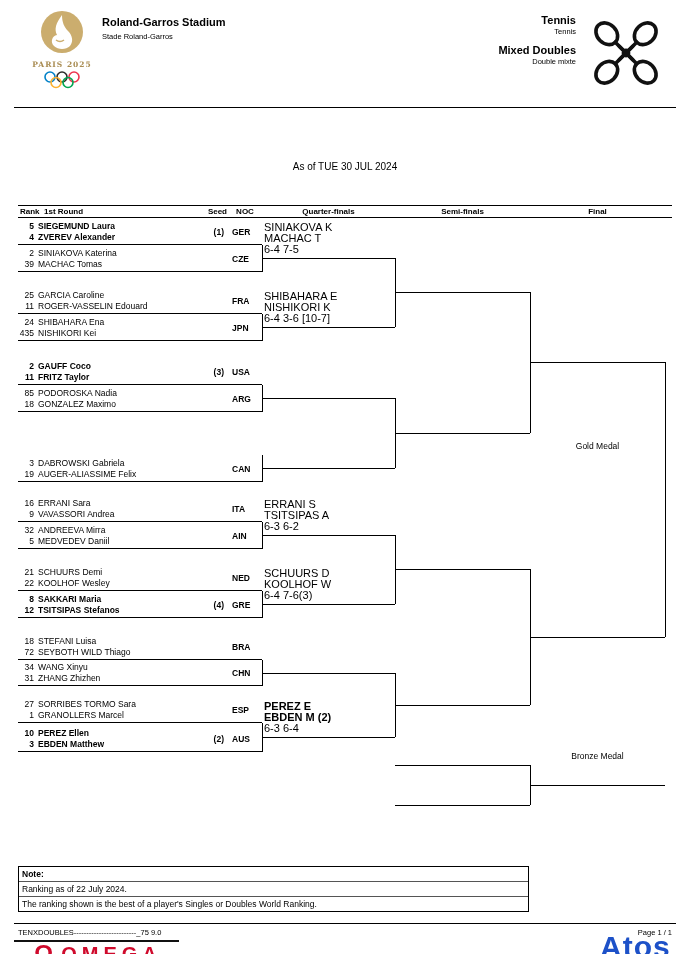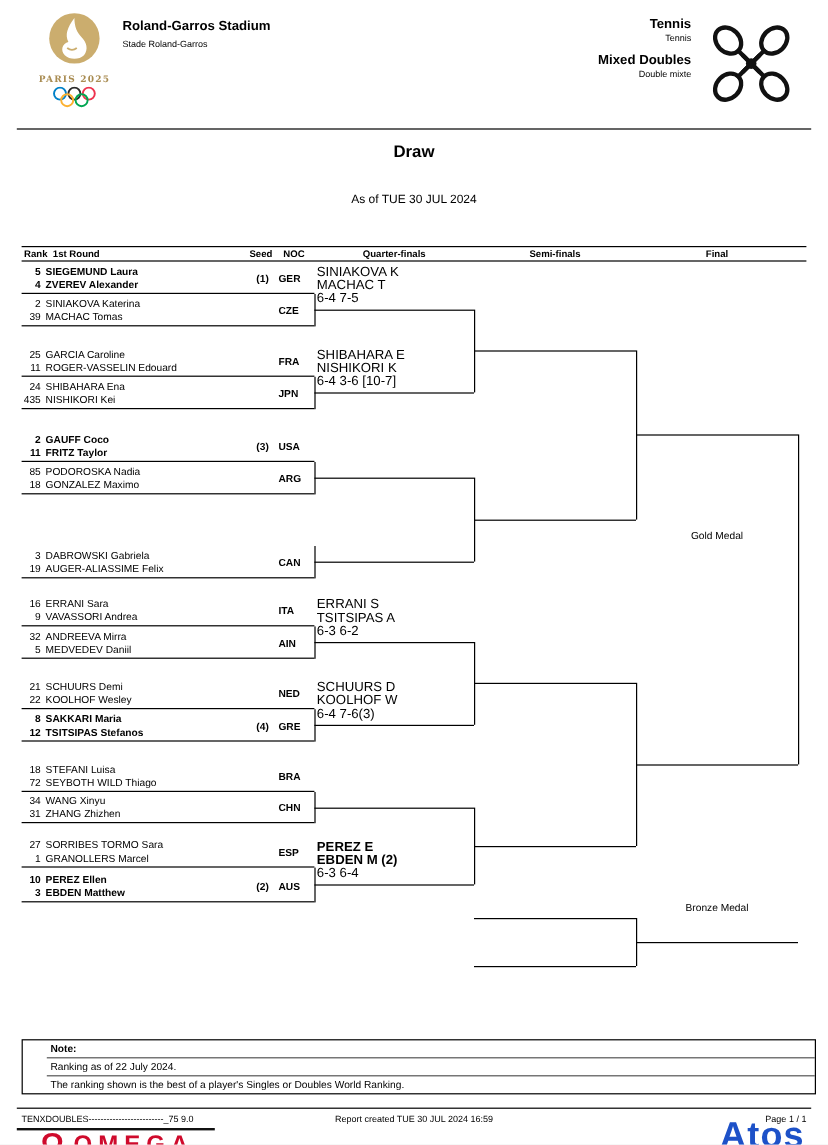--- a/index.html
+++ b/index.html
@@ -37,21 +37,21 @@
   .team .noc { width:30px; font-weight:bold; font-size:8.5px; }
   .team.seeded .trow { font-weight:bold; }
 
   
   .qf { position:absolute; left:264px; width:131px; height:36px; display:flex; flex-direction:column; justify-content:flex-end; font-size:11px; line-height:11px; padding-bottom:2px; white-space:nowrap; }
   .qf.bold .qname { font-weight:bold; }
 
   .medal-label { position:absolute; left:530px; width:135px; text-align:center; font-size:8.5px; }
 
   
-  .note { position:absolute; left:18px; top:866px; width:662px; border:1px solid #000; font-size:8.5px;padding-left:20px; }
+  .note { position:absolute; left:18px; top:866px; width:511px; border:1px solid #000; font-size:8.5px; }
   .note .nrow { padding:2px 3px; line-height:10px; border-bottom:1px solid #555; }
   .note .nrow:last-child { border-bottom:none; }
   .note .nrow.title { font-weight:bold; }
 
   
   .footerbar { position:absolute; left:14px; top:923px; width:662px; border-top:1px solid #000; height:16px; font-size:7.5px; }
   .footerbar .fl { position:absolute; left:4px; top:4px; }
   .footerbar .fc { position:absolute; left:0; width:100%; text-align:center; top:4px; }
   .footerbar .fr { position:absolute; right:4px; top:4px; }
 
@@ -112,21 +112,20 @@
             <ellipse cx="50" cy="16" rx="12" ry="15"></ellipse>
             <line x1="50" y1="31" x2="50" y2="62"></line>
           </g>
         <circle cx="50" cy="50" r="5.5" fill="#111" stroke="none"></circle>
       </g>
     </svg>
   </div>
 
   <div class="hline" style="left:14px; top:107px; width:662px;"></div>
 
-  <div class="t-main">Draw</div>
   <div class="t-asof">As of TUE 30 JUL 2024</div>
 
   <div class="thead">
     <span style="left:2px;">Rank</span>
     <span style="left:26px;">1st Round</span>
     <span style="left:175px; width:34px; text-align:right;">Seed</span>
     <span style="left:213px; width:28px; text-align:center;">NOC</span>
     <span style="left:244px; width:133px; text-align:center;">Quarter-finals</span>
     <span style="left:377px; width:135px; text-align:center;">Semi-finals</span>
     <span style="left:512px; width:135px; text-align:center;">Final</span>
@@ -411,21 +410,20 @@
   <div class="hline" style="left:530px; top:785px; width:135px;"></div>
 
   <div class="note">
     <div class="nrow title">Note:</div>
     <div class="nrow">Ranking as of 22 July 2024.</div>
     <div class="nrow">The ranking shown is the best of a player's Singles or Doubles World Ranking.</div>
   </div>
 
   <div class="footerbar">
     <span class="fl">TENXDOUBLES-------------------------_75 9.0</span>
-    <span class="fc">Report created TUE 30 JUL 2024 16:59</span>
     <span class="fr">Page 1 / 1</span>
   </div>
 
   <div class="omega-bar"></div>
   <div class="omega">
     <span class="sym">Ω</span>
     <span class="word">OMEGA</span>
   </div>
   <div class="atos">Atos</div>
 

